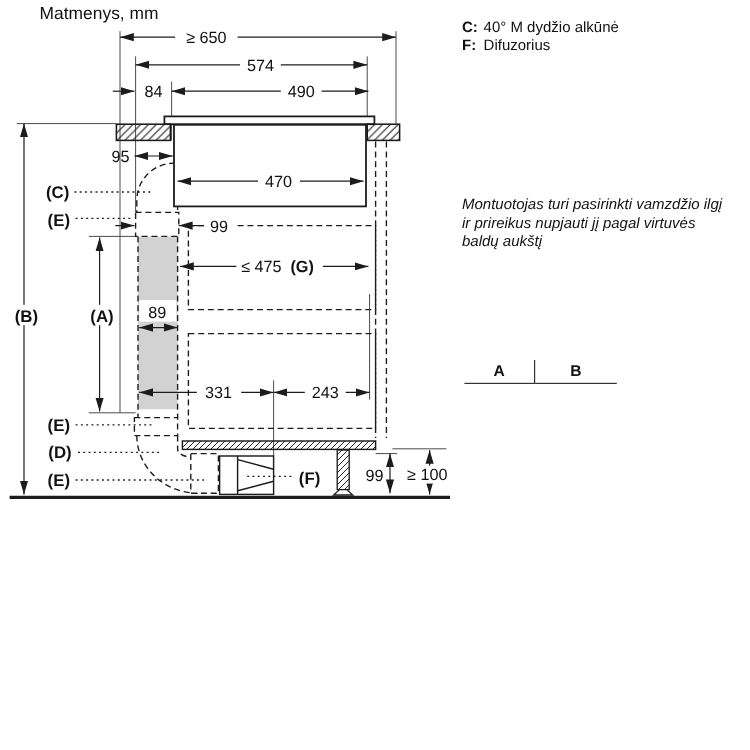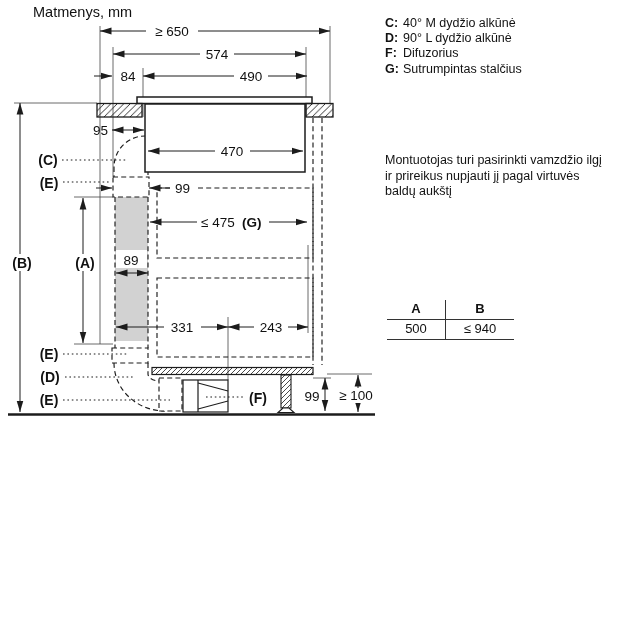--- a/index.html
+++ b/index.html
@@ -6,21 +6,21 @@
   #stage{position:relative;width:625px;height:625px;background:#ffffff;overflow:hidden;
          font-family:"Liberation Sans",sans-serif;color:#111;}
   #title{position:absolute;left:9px;top:4px;font-size:14.5px;color:#111;margin-left:24px;}
   #drawing{position:absolute;left:0;top:0;}
   svg text{font-family:"Liberation Sans",sans-serif;fill:#111;}
   .dim{font-size:13.5px;}
   .callout{font-size:14px;font-weight:bold;}
   #legend{position:absolute;left:385px;top:16px;font-size:12.5px;line-height:15.2px;}
   .lrow{white-space:nowrap;}
   .lk{display:inline-block;min-width:18px;font-weight:bold;}
-  #note{position:absolute;left:385px;top:153px;width:218px;font-size:12.5px;line-height:15.5px;}
+  #note{position:absolute;left:385px;top:163px;width:218px;font-size:12.5px;line-height:15.5px;font-style:italic;}
   #abtable{position:absolute;left:387px;top:300px;border-collapse:collapse;font-size:13px;}
   #abtable th{font-weight:bold;}
   #abtable th,#abtable td{text-align:center;padding:1px 10px 3px 10px;}
   #abtable th:first-child,#abtable td:first-child{border-right:1.2px solid #333;min-width:38px;}
   #abtable th:last-child,#abtable td:last-child{min-width:48px;}
   #abtable thead th{border-bottom:1.2px solid #333;}
   #abtable tr.r0 td{border-bottom:1.2px solid #333;}
 </style>
 </head>
 <body>
@@ -160,35 +160,29 @@
       <text class="callout" x="85" y="268" text-anchor="middle">(A)</text>
       <text class="callout" x="49" y="359" text-anchor="middle">(E)</text>
       <text class="callout" x="50" y="382" text-anchor="middle">(D)</text>
       <text class="callout" x="49" y="405" text-anchor="middle">(E)</text>
       <text class="callout" x="258" y="403" text-anchor="middle">(F)</text>
     </g>
   </svg>
 
   <div id="legend">
     <div class="lrow"><span class="lk">C:</span><span>40° M dydžio alkūnė</span></div>
-    <div class="lrow"><span class="lk">D:</span><span>90° L dydžio alkūnė</span></div>
     <div class="lrow"><span class="lk">F:</span><span>Difuzorius</span></div>
-    <div class="lrow"><span class="lk">G:</span><span>Sutrumpintas stalčius</span></div>
   </div>
 
   <div id="note">Montuotojas turi pasirinkti vamzdžio ilgį ir prireikus nupjauti jį pagal virtuvės baldų aukštį</div>
 
   <table id="abtable">
     <thead>
       <tr>
         <th>A</th>
         <th>B</th>
       </tr>
     </thead>
     <tbody>
-      <tr class="r0">
-        <td>500</td>
-        <td>≤ 940</td>
-      </tr>
     </tbody>
   </table>
 
 </div>
 
 </body></html>

